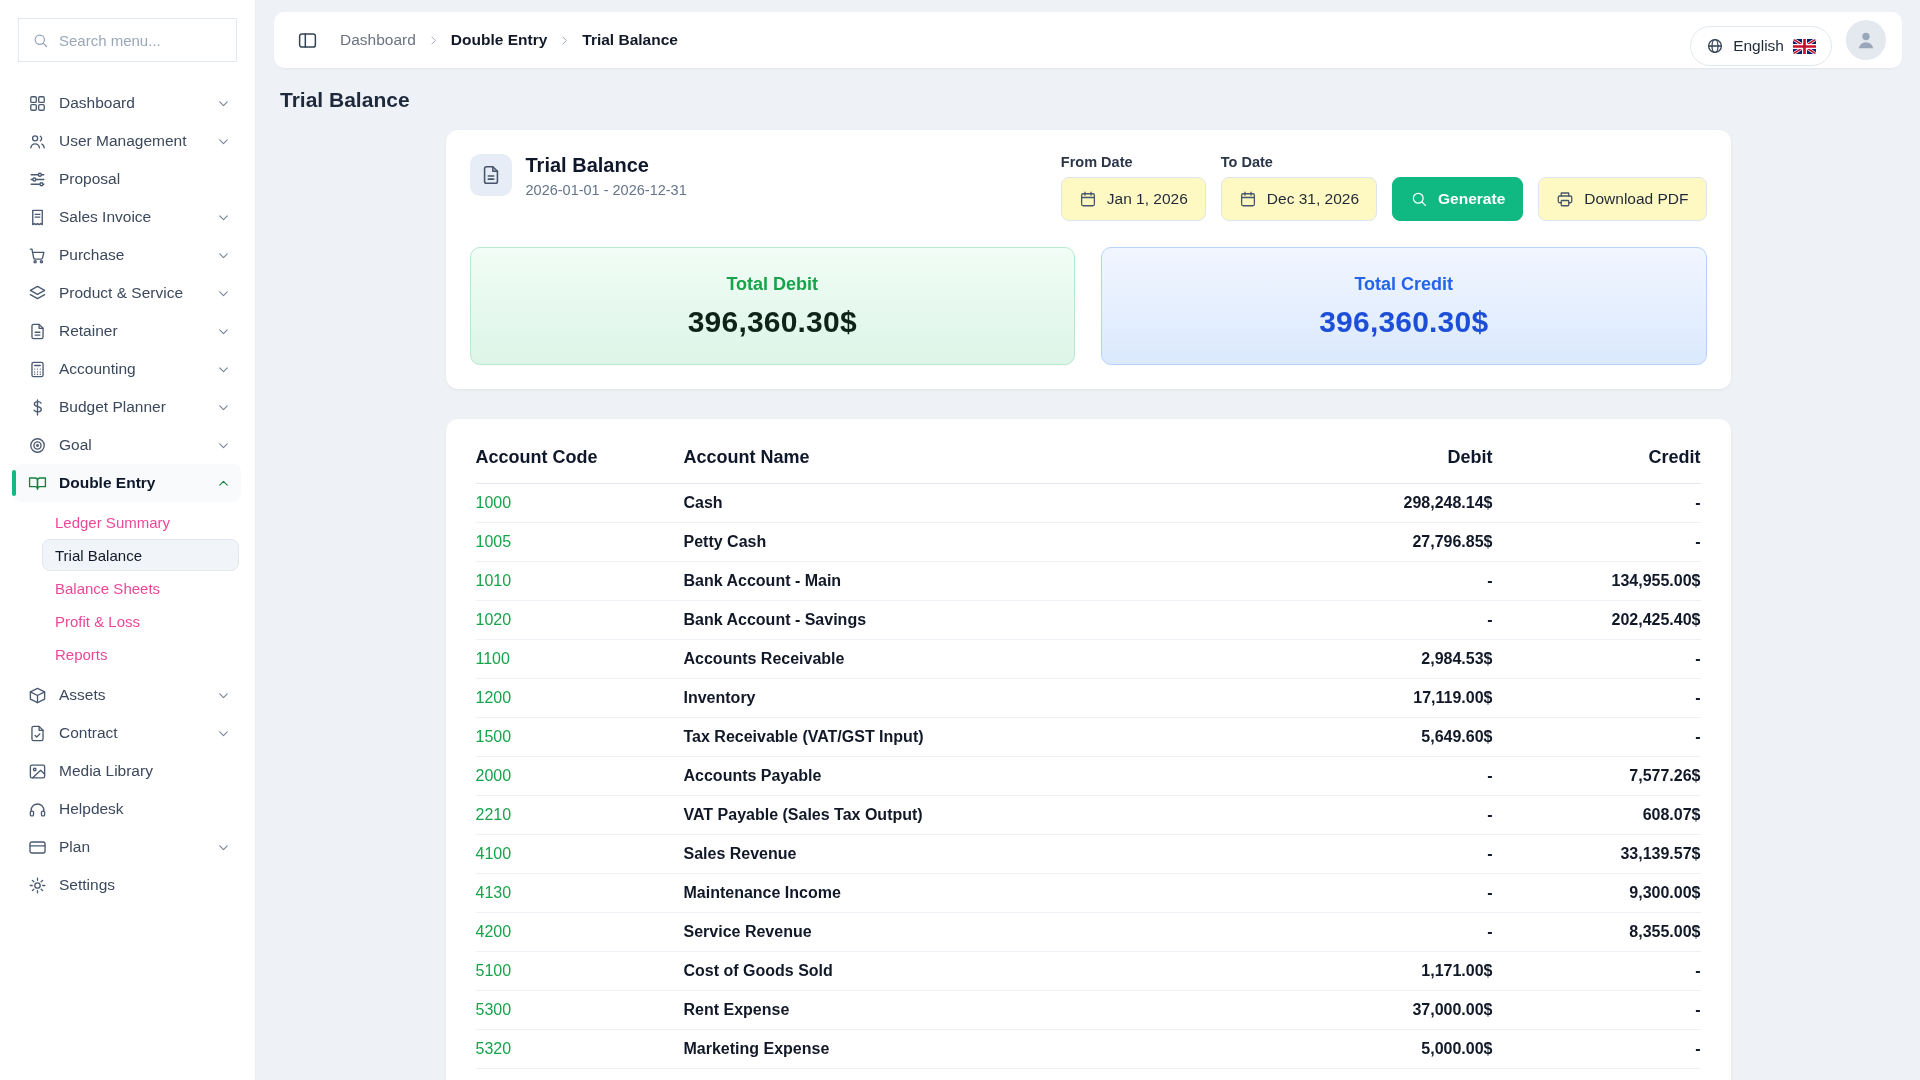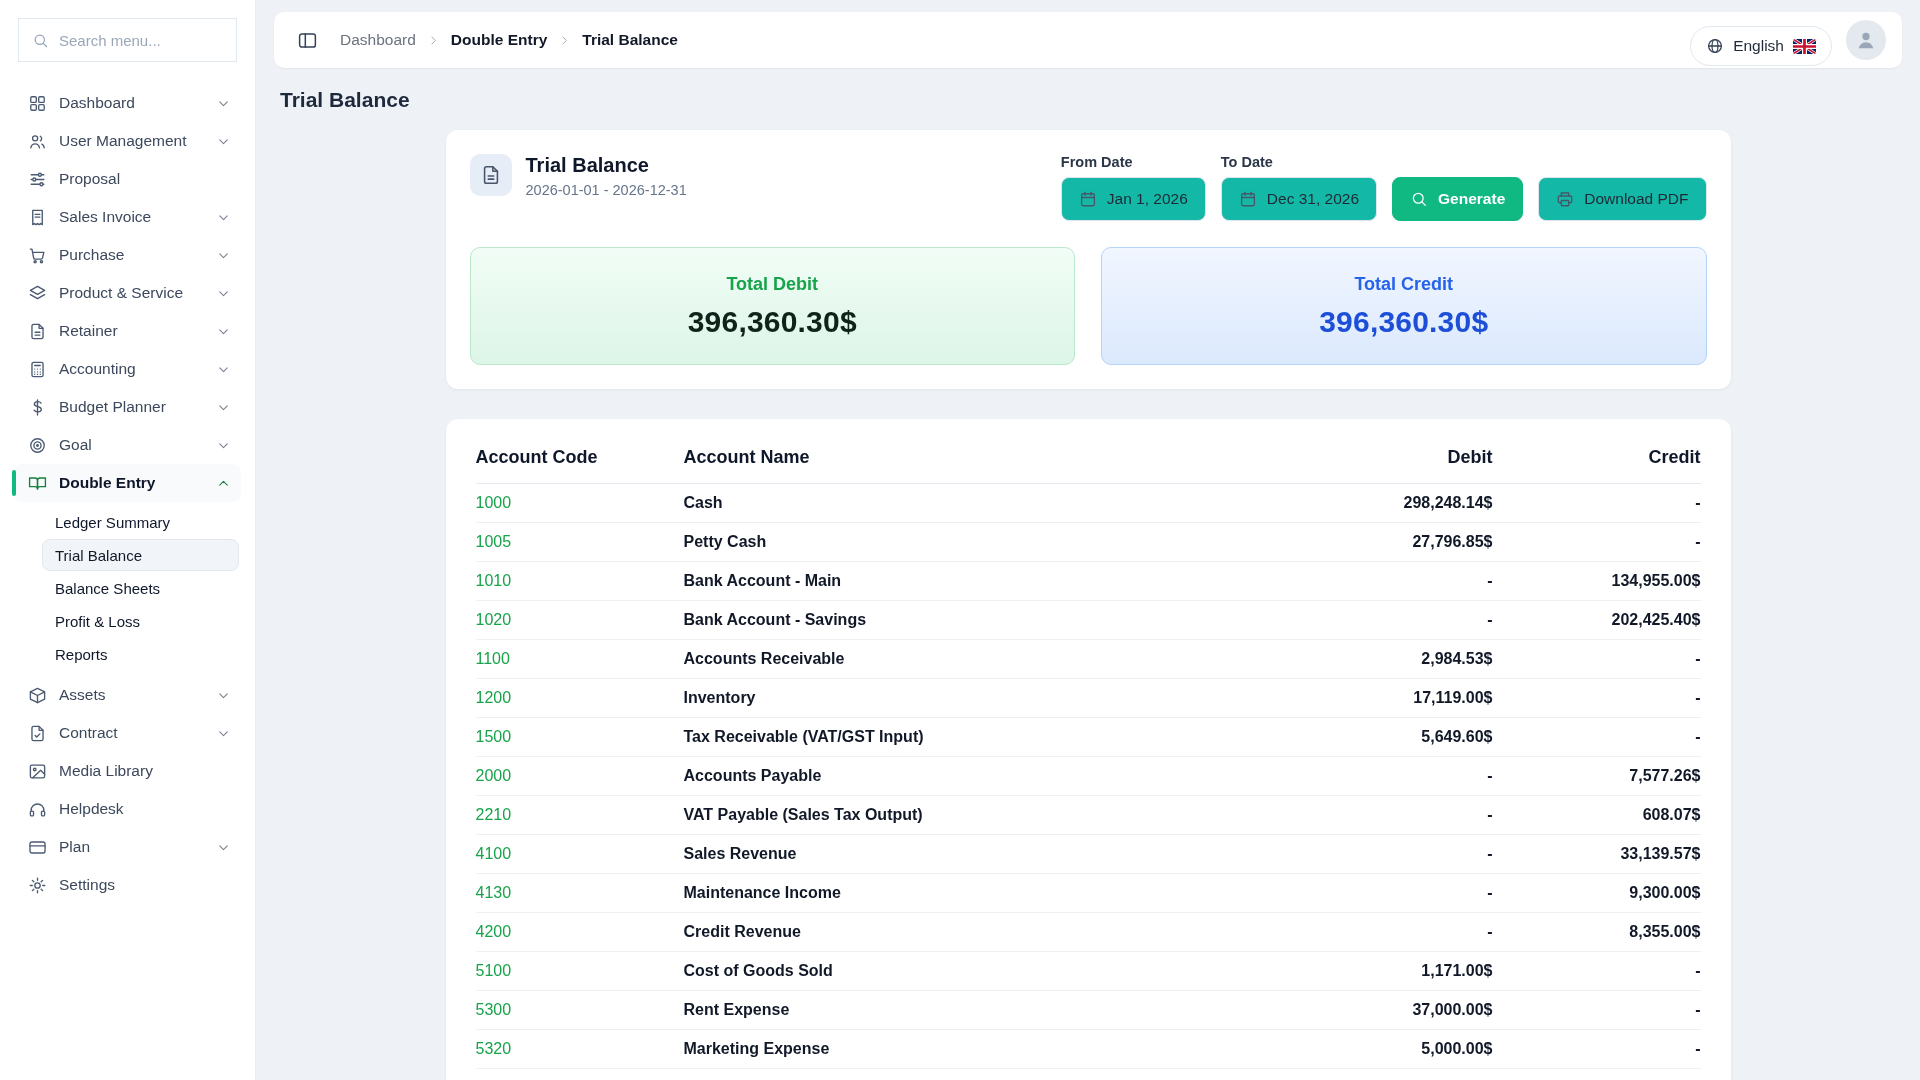--- a/index.html
+++ b/index.html
@@ -22,21 +22,21 @@
 
   .nav-item { position:relative; display:flex; align-items:center; gap:12px; height:38px; padding:0 10px 0 14px; margin:0 2px; border-radius:8px; font-size:15.5px; font-weight:500; color:#3c485c; cursor:pointer; }
   .nav-item .icon { width:19px; height:19px; color:#4b5a71; }
   .nav-item .nav-label { white-space:nowrap; overflow:hidden; }
   .nav-item .chev { width:15px; height:15px; margin-left:auto; color:#748094; }
   .nav-item.active { background:#f8fafc; color:#0f172a; font-weight:700; }
   .nav-item.active .icon { color:#15803d; }
   .nav-item.active::before { content:""; position:absolute; left:-2px; top:6px; bottom:6px; width:4px; border-radius:4px; background:#10b981; }
 
   .submenu { margin:4px 4px 6px 30px; }
-  .sub-item { display:flex; align-items:center; height:32px; padding:0 12px; margin-bottom:1px; border-radius:8px; border:1px solid transparent; font-size:15px; font-weight:500; color:#0f172a; cursor:pointer; }
+  .sub-item { display:flex; align-items:center; height:32px; padding:0 12px; margin-bottom:1px; border-radius:8px; border:1px solid transparent; font-size:15px; font-weight:500; color:#ec4899; cursor:pointer; }
   .sub-item.active { background:#f1f5f9; border-color:#e2e8ee; color:#111827; }
 
   
   .main { flex:1; padding:12px 18px 0 18px; min-width:0; }
 
   .navbar { background:#fff; border-radius:10px; height:56px; display:flex; align-items:center; padding:0 16px; box-shadow:0 1px 2px rgba(16,24,40,.05); }
   .toggle-btn { width:34px; height:34px; display:flex; align-items:center; justify-content:center; border-radius:8px; color:#334155; cursor:pointer; }
   .toggle-btn .icon { width:21px; height:21px; }
   .breadcrumb { display:flex; align-items:center; gap:11px; margin-left:16px; font-size:15.5px; }
   .crumb-muted { color:#6b7280; font-weight:500; cursor:pointer; }
@@ -59,21 +59,21 @@
   
   .report-card { padding:24px; }
   .report-head { display:flex; align-items:flex-start; }
   .report-id { display:flex; gap:14px; align-items:flex-start; }
   .report-icon-box { width:42px; height:42px; border-radius:10px; background:#e7edf6; display:flex; align-items:center; justify-content:center; color:#47556b; }
   .report-icon-box .icon { width:22px; height:22px; }
   .report-title { font-size:20px; font-weight:700; color:#0f172a; }
   .report-period { font-size:14.5px; color:#64748b; margin-top:5px; }
   .controls { margin-left:auto; display:flex; align-items:flex-end; gap:15px; }
   .ctrl-group .ctrl-label { font-size:14.5px; font-weight:700; color:#2b3648; margin-bottom:7px; }
-  .btn { display:flex; align-items:center; gap:10px; height:44px; padding:0 17px; border-radius:8px; border:1px solid #dfe5ec; background:#14b8a6; font-size:15.5px; font-weight:500; color:#1f2937; cursor:pointer; font-family:inherit; }
+  .btn { display:flex; align-items:center; gap:10px; height:44px; padding:0 17px; border-radius:8px; border:1px solid #dfe5ec; background:#fef9c3; font-size:15.5px; font-weight:500; color:#1f2937; cursor:pointer; font-family:inherit; }
   .btn .icon { width:18px; height:18px; color:#475569; }
   .btn-primary { background:#10b981; border-color:#10b981; color:#fff; font-weight:600; }
   .btn-primary .icon { color:#fff; }
 
   .totals-row { display:flex; gap:26px; margin-top:26px; }
   .total-box { flex:1; height:118px; border-radius:10px; display:flex; flex-direction:column; align-items:center; justify-content:center; gap:10px; }
   .total-box.debit { background:linear-gradient(180deg,#f1fdf6 0%,#ddf5e8 100%); border:1px solid #b9e8cd; }
   .total-box.credit { background:linear-gradient(180deg,#f1f6ff 0%,#dbe9fd 100%); border:1px solid #b6d4f8; }
   .total-label { font-size:18px; font-weight:600; }
   .debit .total-label { color:#16a34a; }
@@ -559,21 +559,21 @@
               <td class="col-credit">33,139.57$</td>
             </tr>
             <tr>
               <td class="col-code">4130</td>
               <td class="col-name">Maintenance Income</td>
               <td class="col-debit">-</td>
               <td class="col-credit">9,300.00$</td>
             </tr>
             <tr>
               <td class="col-code">4200</td>
-              <td class="col-name">Credit Revenue</td>
+              <td class="col-name">Service Revenue</td>
               <td class="col-debit">-</td>
               <td class="col-credit">8,355.00$</td>
             </tr>
             <tr>
               <td class="col-code">5100</td>
               <td class="col-name">Cost of Goods Sold</td>
               <td class="col-debit">1,171.00$</td>
               <td class="col-credit">-</td>
             </tr>
             <tr>

